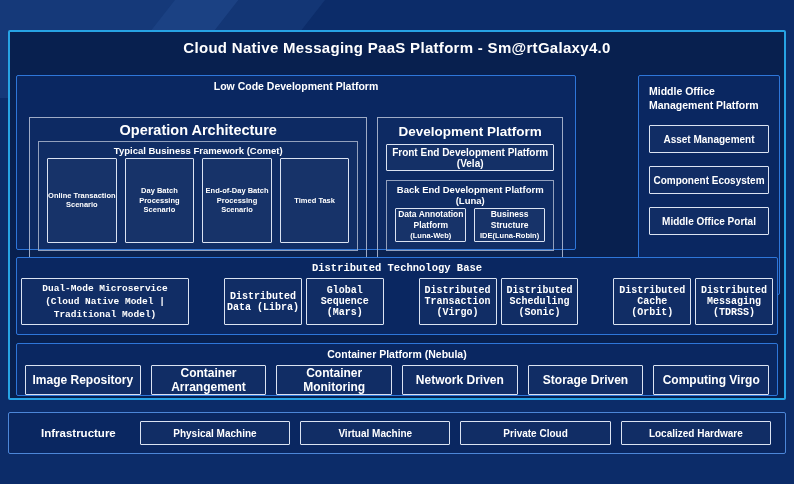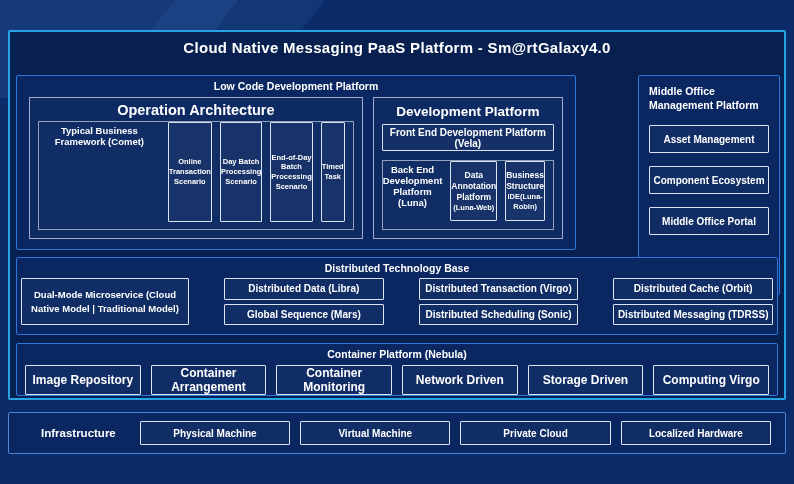--- a/index.html
+++ b/index.html
@@ -21,32 +21,32 @@
   }
   .title {
     position:absolute; top:7px; left:0; right:0; text-align:center;
     font-size:15px; font-weight:bold; letter-spacing:.3px;
   }
   .sec {
     position:absolute; border:1px solid var(--section-border, #2e76d9);
     background:#0a2761; border-radius:2px; display:flex; flex-direction:column;
   }
   .sec-head { text-align:center; font-size:10.5px; font-weight:bold; padding:4px 0 2px; }
-  #sec-lowcode   { left:6px;   top:43px;  width:560px; height:175px; }
+  #sec-lowcode   { left:6px;   top:43px;  width:560px; height:175px;gap:20px; }
   #sec-middle    { left:628px; top:43px;  width:142px; height:220px; }
-  #sec-dist      { left:6px;   top:225px; width:762px; height:78px; }
+  #sec-dist      { left:6px;   top:225px; width:762px; height:78px;font-family:Liberation Mono, monospace; }
   #sec-containerp{ left:6px;   top:311px; width:762px; height:53px; }
 
   .lc-row { flex:1; display:flex; gap:10px; padding:3px 12px 10px; }
   .bigbox { border:1px solid var(--group-border, #9fabc6); display:flex; flex-direction:column; background:rgba(255,255,255,.015); }
   .op { flex:372 1 0; padding-bottom:8px; }
   .dev{ flex:203 1 0; padding-bottom:8px; }
   .op-title  { text-align:center; font-size:14.5px; font-weight:bold; padding:4px 0 3px; }
   .dev-title { text-align:center; font-size:13.5px; font-weight:bold; padding:6px 0 2px; }
-  .grp { border:1px solid #93a1bd; margin:0 8px; flex:1; display:flex; flex-direction:row; background:rgba(255,255,255,.015); }
+  .grp { border:1px solid #93a1bd; margin:0 8px; flex:1; display:flex; flex-direction:column; background:rgba(255,255,255,.015); }
   .grp + .grp { margin-top:7px; }
   .grp-title { text-align:center; font-size:9.5px; font-weight:bold; padding:3px 0 2px; }
   .grp-row { flex:1; display:flex; gap:8px; padding:0 8px 7px; align-items:stretch; }
   .leaf {
     border:1px solid var(--leaf-border, #dbe3f2); background:rgba(255,255,255,.03);
     display:flex; flex-direction:column; align-items:center; justify-content:center;
     text-align:center; font-weight:bold; border-radius:1px;
   }
   .grp-row .leaf { flex:1; }
   .comet-leaf { font-size:7.5px; line-height:1.3; }
@@ -57,21 +57,21 @@
   .backend { margin:9px 8px 0; flex:1; }
   .be-row { flex:1; display:flex; gap:8px; padding:0 8px 8px; }
 
   #sec-middle { padding:8px 10px 12px; }
   .mo-label { font-size:10.5px; font-weight:bold; line-height:1.35; }
   .mo-leaf { height:28px; font-size:10px; margin-top:13px; }
   .mo-leaf:first-of-type { margin-top:8px; }
 
   .dist-row { flex:1; display:flex; gap:35px; padding:2px 4px 9px; }
   .dualmode { flex:0 0 168px; font-size:9.5px; line-height:1.4; padding:2px 6px; }
-  .dist-col { flex:1; display:flex; flex-direction:column; gap:4px; }
+  .dist-col { flex:1; display:flex; flex-direction:row; gap:4px; }
   .dist-col .leaf { flex:1; font-size:10px; }
 
   .cp-row { flex:1; display:flex; gap:10px; padding:3px 8px 9px; }
   .cp-row .leaf { flex:1; font-size:12px; }
 
   .infra {
     position:absolute; left:8px; top:412px; width:778px; height:42px;
     border:1px solid var(--infra-border, #4c86d8); background:#0a2761; border-radius:2px;
     display:flex; align-items:center; padding:0 14px; gap:10px;
   }

